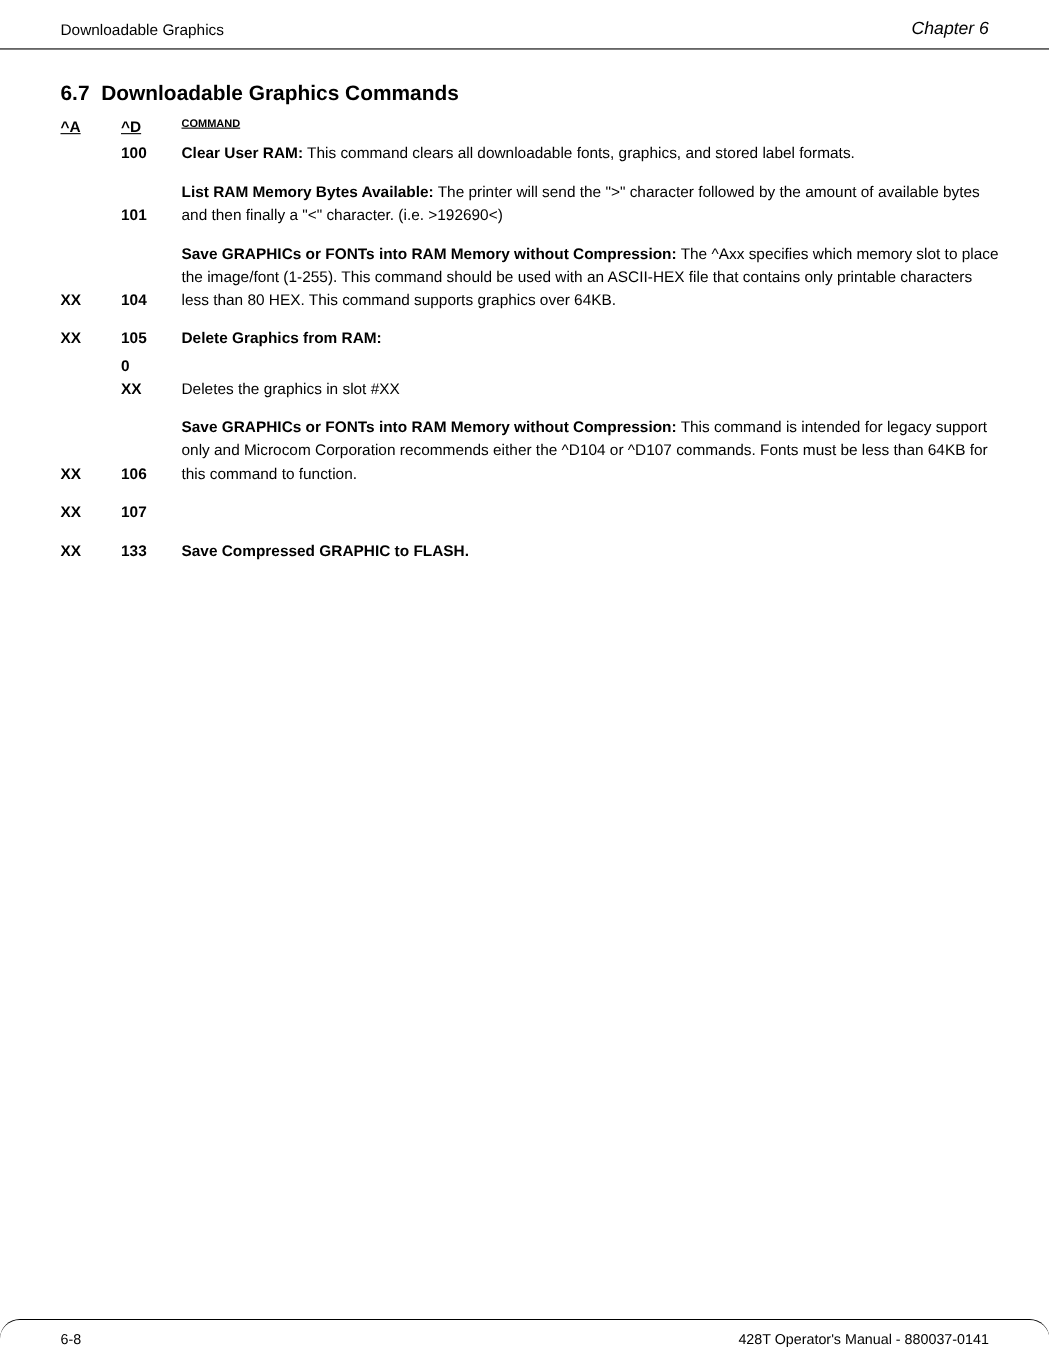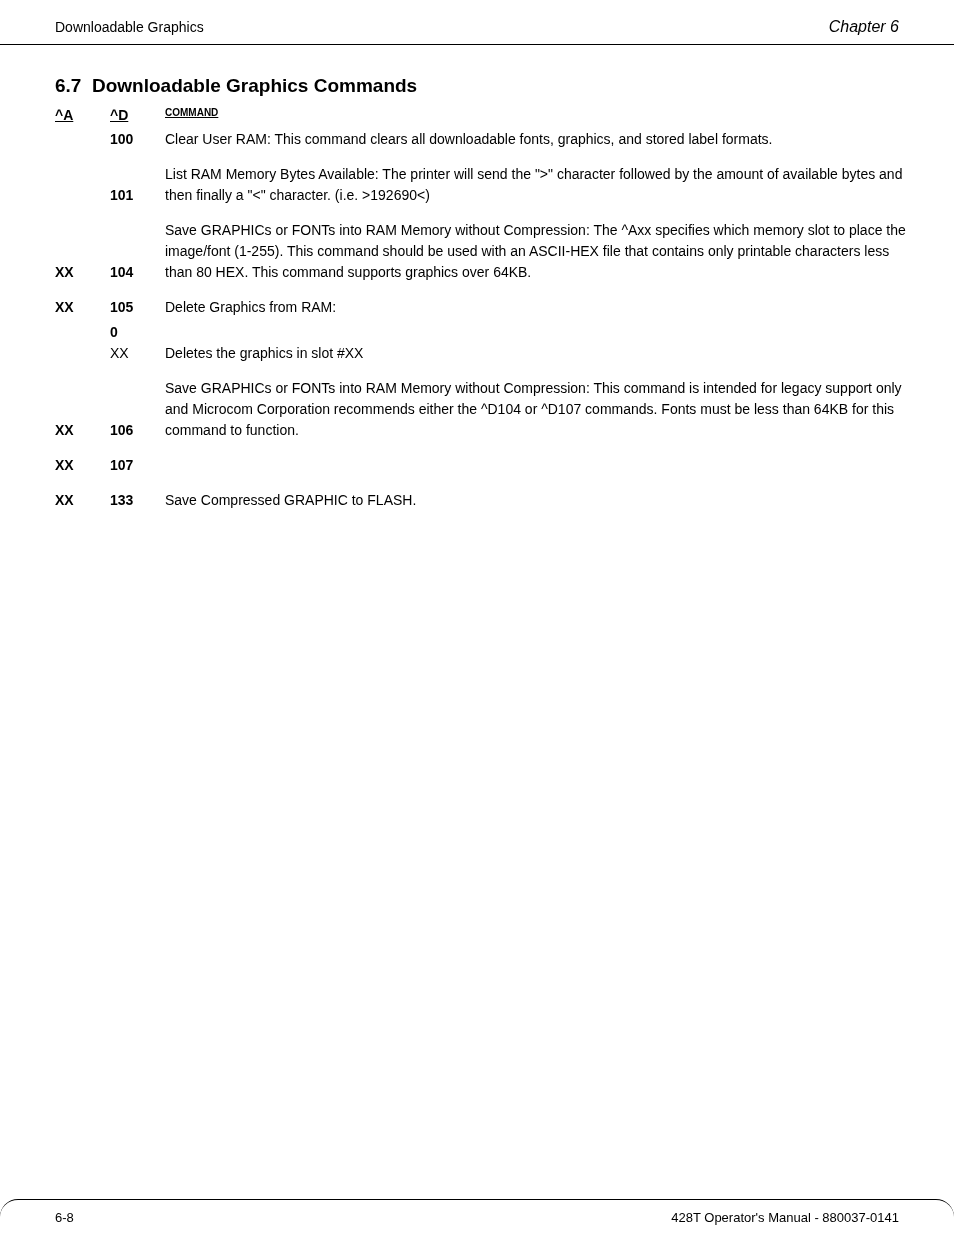--- a/index.html
+++ b/index.html
@@ -84,21 +84,21 @@
       line-height: 1.5;
     }
 
     .entry-col-desc {
       flex: 1;
       font-size: 14px;
       line-height: 1.5;
     }
 
     .bold-inline {
-      font-weight: normal;
+      font-weight: bold;
     }
 
     .footer {
       border-top: 1.5px solid #000;
       padding: 10px 55px;
       display: flex;
       justify-content: space-between;
       font-size: 13px;
       border-radius: 18px;
     }

